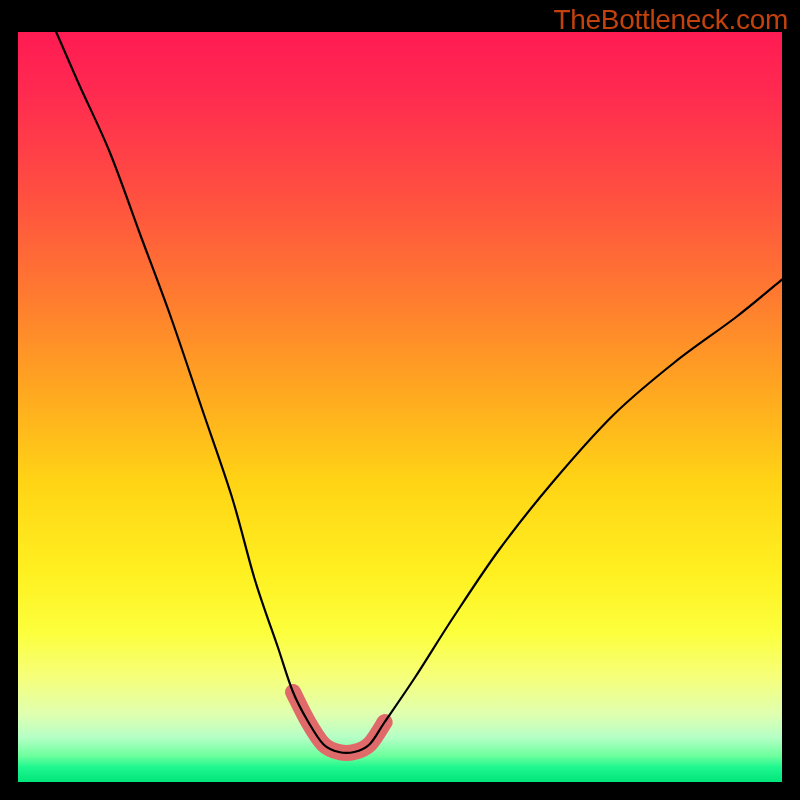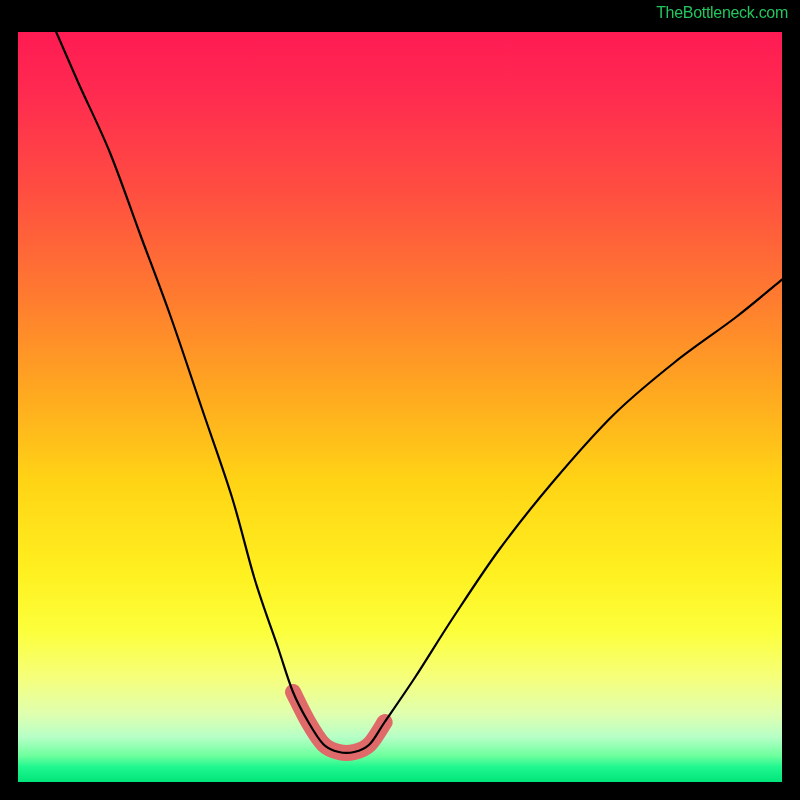--- a/index.html
+++ b/index.html
@@ -13,23 +13,23 @@
     position: relative;
     width: 800px;
     height: 800px;
     background: #000;
   }
   .watermark {
     position: absolute;
     top: 4px;
     right: 12px;
     font-family: Arial, Helvetica, sans-serif;
-    font-size: 16px;
+    font-size: 28px;
     font-weight: 500;
-    color: #22c55e;
+    color: #c2410c;
     z-index: 20;
     letter-spacing: -0.3px;
   }
   .plot {
     position: absolute;
     left: 18px;
     top: 32px;
     width: 764px;
     height: 750px;
     overflow: hidden;

